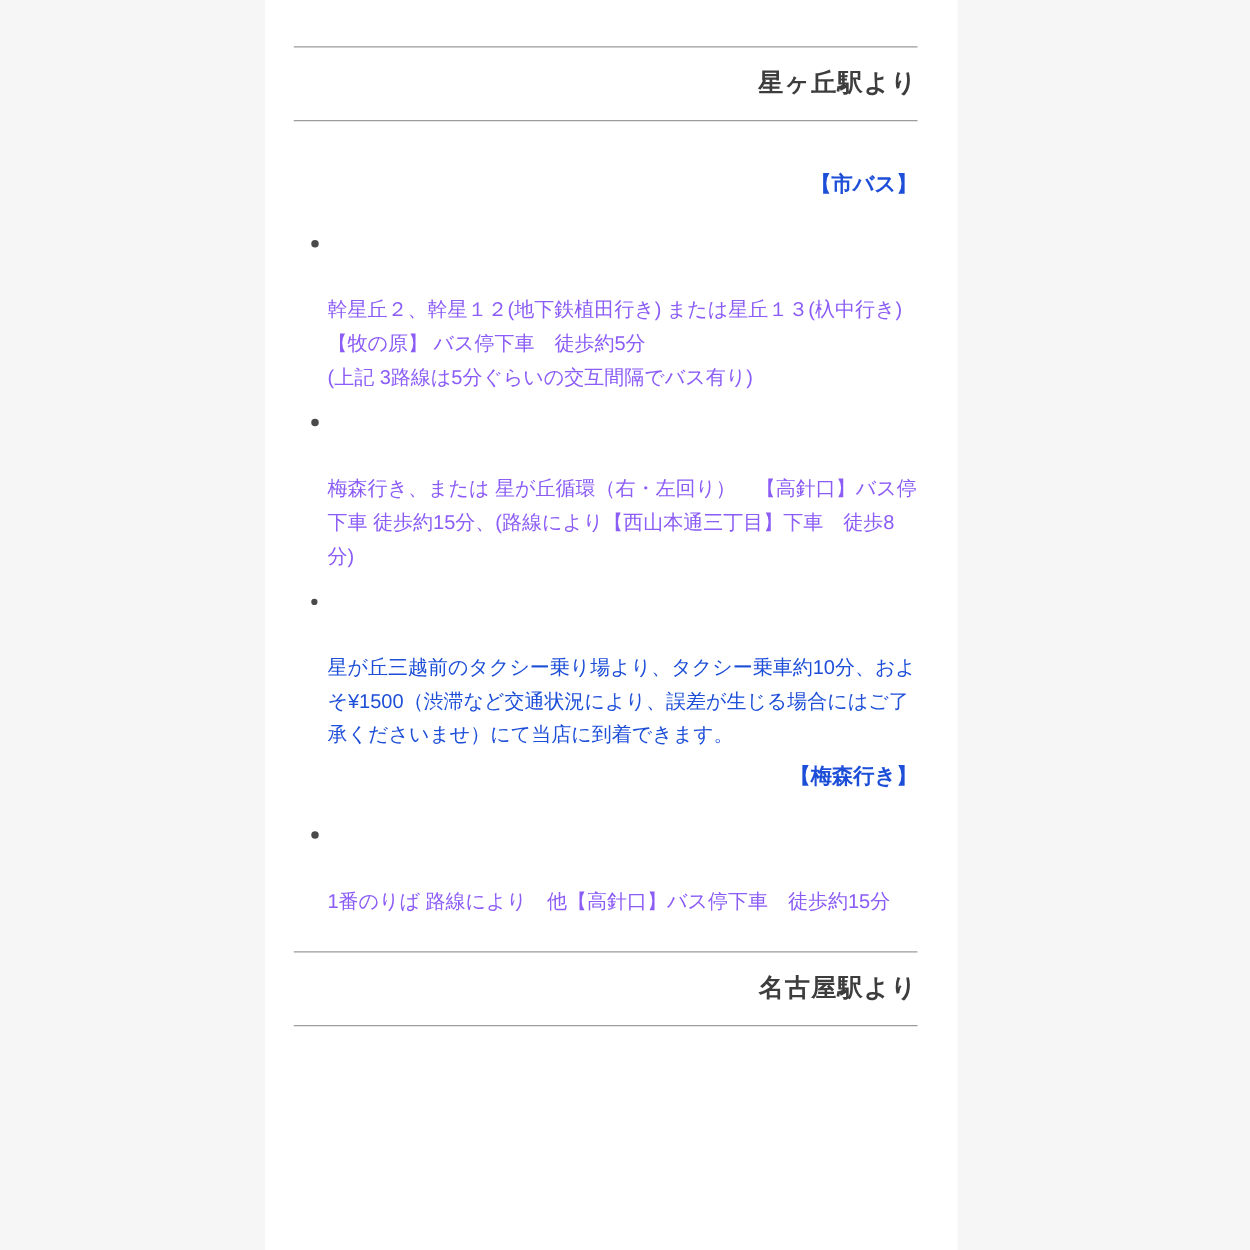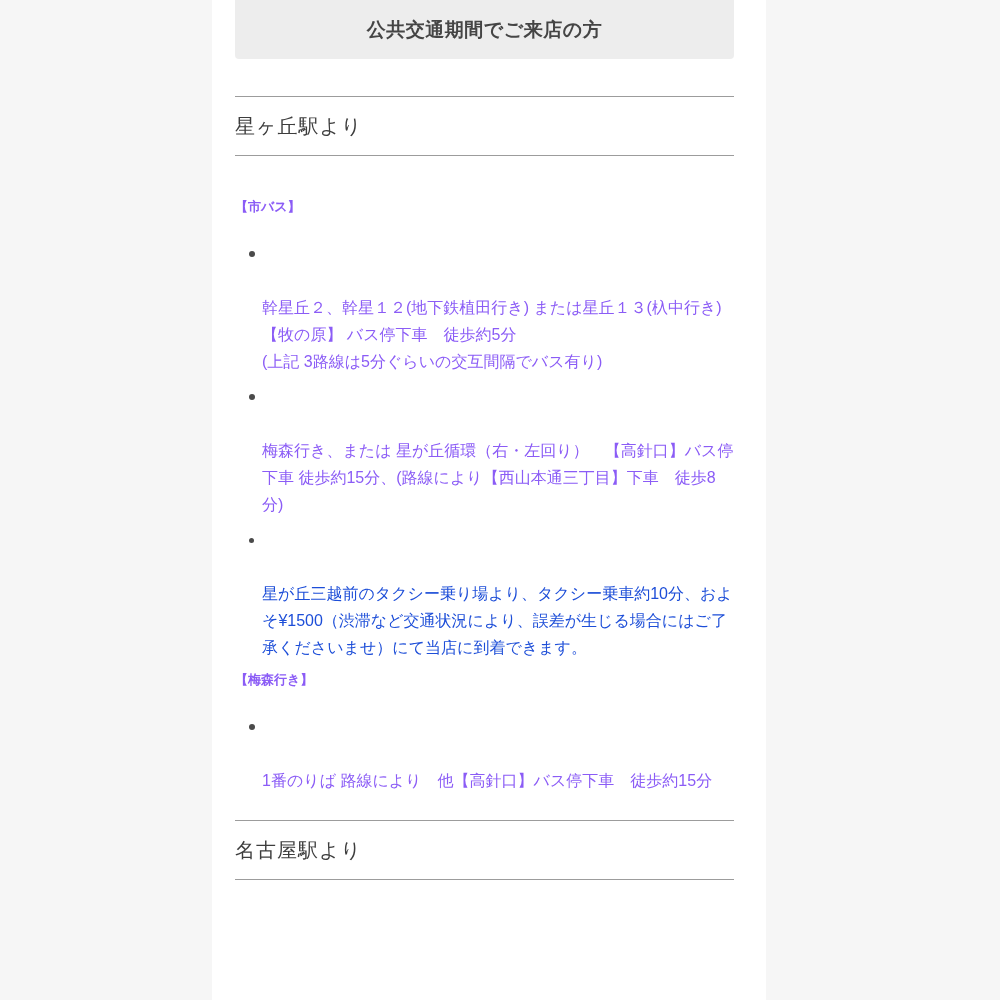--- a/index.html
+++ b/index.html
@@ -35,36 +35,37 @@
     font-size: 19px;
     font-weight: 600;
     color: #454545;
     letter-spacing: 0.5px;
   }
   .section-head {
     margin-top: 37px;
     border-top: 1px solid #9c9c9c;
     border-bottom: 1px solid #9c9c9c;
     padding: 17px 0;
-    text-align: left;
+    text-align: right;
     font-size: 20px;
     line-height: 24px;
-    font-weight: 400;
+    font-weight: 700;
     color: #3d3d3d;
     letter-spacing: 1px;
   }
   .section-head.later {
     margin-top: 26px;
   }
   .group-heading {
     margin-top: 40px;
-    font-size: 13px;
+    font-size: 17px;
     line-height: 22px;
     font-weight: 600;
-    color: #8b5cf6;
+    color: #1d4ed8;
+    text-align: right;
   }
   .group-heading.after-list {
     margin-top: 4px;
   }
   ul.items {
     list-style: none;
     margin: 22px 0 0 0;
     padding: 0;
   }
   li.item {
@@ -94,23 +95,20 @@
     height: 5px;
     top: 12px;
   }
 </style>
 </head>
 <body>
 
 <div class="viewport">
   <div class="sheet">
 
-    <div class="banner">
-      <span>公共交通期間でご来店の方</span>
-    </div>
 
     <div class="section-head">星ヶ丘駅より</div>
 
     <div class="group-heading">【市バス】</div>
     <ul class="items">
       <li class="item">
         <span class="dot"></span>
         <span>幹星丘２、幹星１２(地下鉄植田行き) または星丘１３(杁中行き)【牧の原】 バス停下車　徒歩約5分
 (上記 3路線は5分ぐらいの交互間隔でバス有り)</span>
       </li>

